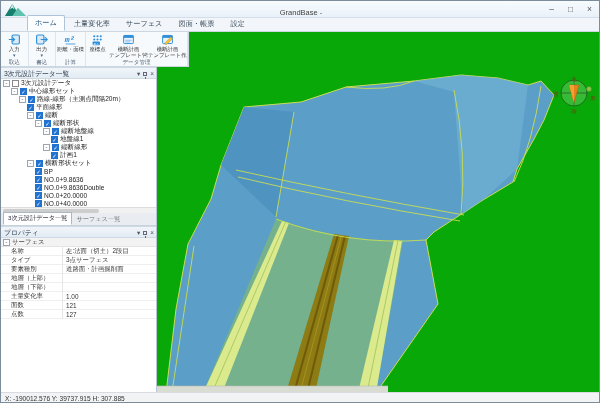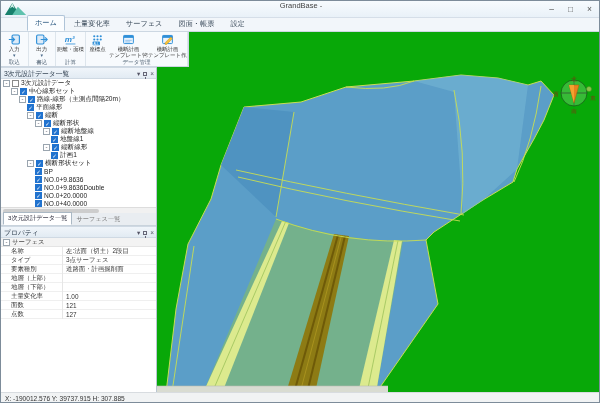--- a/index.html
+++ b/index.html
@@ -3,37 +3,37 @@
 <meta charset="utf-8">
 <style>
   html,body{margin:0;padding:0;background:#9aa5ad;}
   *{box-sizing:border-box;}
   #win{position:relative;width:600px;height:403px;background:#fff;
        font-family:"Liberation Sans","DejaVu Sans",sans-serif;color:#333;
        border:1px solid #7d8c9a;overflow:hidden;}
   
   #titlebar{position:absolute;left:0;top:0;width:600px;height:17px;
     background:linear-gradient(#f7fbfe,#e9f1f8);border-bottom:1px solid #d5dee8;
-    display:flex;align-items:flex-start;}
+    display:flex;align-items:flex-end;}
   #logo{width:24px;height:15px;margin-left:3px;}
   #apptitle{position:absolute;left:0;right:0;text-align:center;font-size:7.5px;color:#444;}
   #wincontrols{position:absolute;right:2px;top:0;height:16px;display:flex;}
   .wbtn{width:19px;height:16px;text-align:center;font-size:8.5px;line-height:16px;color:#555;}
   
   #tabrow{position:absolute;left:0;top:17px;width:600px;height:14px;background:#f2f6fa;
     border-bottom:1px solid #ccd7e2;display:flex;align-items:flex-end;padding-left:26px;}
   .rtab{font-size:7.2px;color:#3a4a5a;padding:2px 7px 2px 7px;margin-right:2px;}
   .rtab.active{background:#fbfdff;border:1px solid #afc4d8;border-bottom:1px solid #fbfdff;border-radius:2px 2px 0 0;color:#1d4e79;}
   
   #ribbonblock{position:absolute;left:0;top:31px;width:188px;height:35px;background:#f7fafd;
     border-bottom:1px solid #ccd7e2;border-right:1px solid #ccd7e2;display:flex;z-index:6;}
   .rgroup{position:relative;height:100%;border-right:1px solid #dde5ec;display:flex;justify-content:center;}
   .rgroup-label{position:absolute;bottom:0;left:0;right:0;text-align:center;font-size:5.6px;color:#5a6b7c;line-height:7px;}
   .rbtn{display:flex;flex-direction:column;align-items:center;padding-top:1px;}
-  .rbtn .ricon{width:13px;height:13px;}
+  .rbtn .ricon{width:13px;height:13px;font-family:Liberation Mono, monospace;}
   .rbtn .ricon svg{width:13px;height:13px;display:block;}
   .rbtn .l1,.rbtn .l2{font-size:5.4px;line-height:6px;color:#333;white-space:nowrap;max-width:100%;overflow:hidden;}
   .rbtn .l2.drop{color:#4a6a8a;font-size:5px;}
   
   #viewport{position:absolute;left:156px;top:31px;width:444px;height:360px;overflow:hidden;}
   #viewport svg{display:block;}
   
   #dockpanel{position:absolute;left:0;top:66px;width:156px;height:325px;background:#fff;
     border-right:1px solid #b9c6d2;z-index:5;}
   .dock-title{position:relative;height:12px;background:linear-gradient(#f0f5fa,#e2ebf3);

